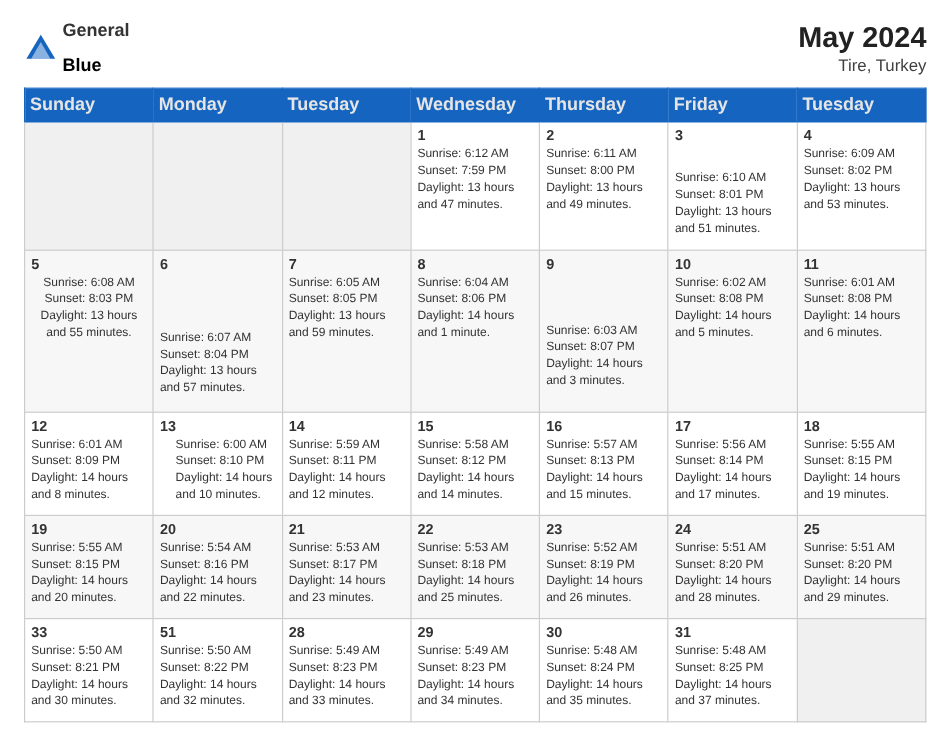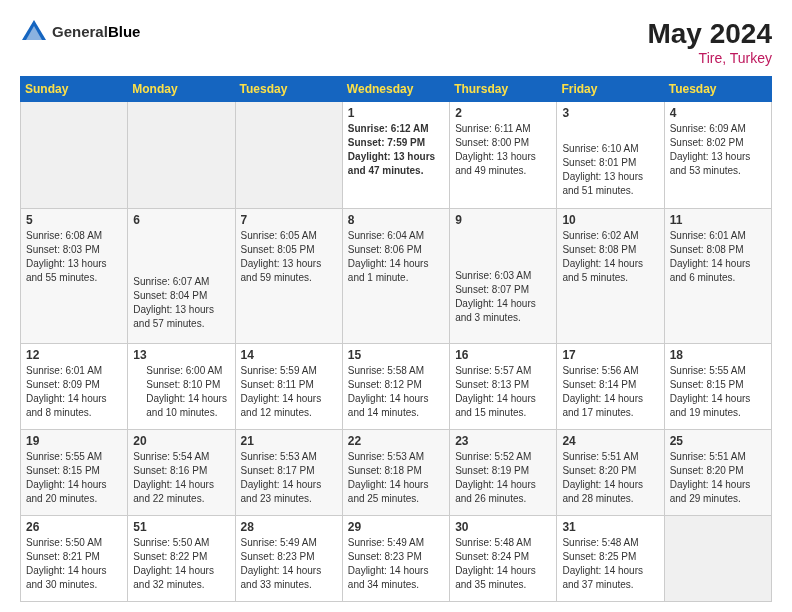--- a/index.html
+++ b/index.html
@@ -22,55 +22,56 @@
       justify-content: space-between;
       align-items: flex-start;
       margin-bottom: 10px;
     }
     .logo {
       display: flex;
       align-items: center;
     }
     .logo-text {
       display: flex;
-      flex-direction: row;
+      flex-direction: column;
       font-weight: bold;
       font-size: 15px;
       line-height: 1.1;
+      gap: 12px;
     }
     .logo-general { color: #333; }
     .logo-blue { color: #000000; }
     .logo-icon {
       width: 28px;
       height: 28px;
       margin-right: 4px;
     }
     .title-block {
       text-align: right;
     }
     .title-month {
-      font-size: 28px;
+      font-size: 24px;
       font-weight: bold;
       color: #222;
     }
     .title-location {
       font-size: 14px;
-      color: #be185d;
+      color: #404040;
     }
     .calendar {
       flex: 1;
       border: 1px solid #ccc;
       border-collapse: collapse;
       width: 100%;
       table-layout: fixed;
     }
     .calendar th {
       background-color: #1565c0;
-      color: #fde047;
-      font-size: 12px;
+      color: #e5e5e5;
+      font-size: 15px;
       font-weight: bold;
       padding: 5px 4px;
       text-align: left;
       border: 1px solid #1565c0;
     }
     .calendar td {
       border: 1px solid #ccc;
       vertical-align: top;
       padding: 4px 5px;
       font-size: 10.5px;
@@ -132,21 +133,21 @@
           <th>Tuesday</th>
         </tr>
     </thead>
     <tbody id="calendar-body">
     <tr>
           <td class="empty-cell"></td>
           <td class="empty-cell"></td>
           <td class="empty-cell"></td>
           <td>
             <span class="day-num">1</span>
-            <div class="cell-info" style="white-space: pre-line; font-weight: bold;">Sunrise: 6:12 AM
+            <div class="cell-info" style="white-space: pre-line;">Sunrise: 6:12 AM
 Sunset: 7:59 PM
 Daylight: 13 hours
 and 47 minutes.</div>
           </td>
           <td>
             <span class="day-num">2</span>
             <div class="cell-info" style="white-space: pre-line;">Sunrise: 6:11 AM
 Sunset: 8:00 PM
 Daylight: 13 hours
 and 49 minutes.</div>
@@ -162,21 +163,21 @@
             <span class="day-num">4</span>
             <div class="cell-info" style="white-space: pre-line;">Sunrise: 6:09 AM
 Sunset: 8:02 PM
 Daylight: 13 hours
 and 53 minutes.</div>
           </td>
         </tr>
         <tr>
           <td>
             <span class="day-num">5</span>
-            <div class="cell-info" style="white-space: pre-line;">Sunrise: 6:08 AM
+            <div class="cell-info" style="white-space: pre-line; text-align: center;">Sunrise: 6:08 AM
 Sunset: 8:03 PM
 Daylight: 13 hours
 and 55 minutes.</div>
           </td>
           <td>
             <span class="day-num">6</span>
             <div class="cell-info" style="white-space: pre-line; margin-top: 48px;">Sunrise: 6:07 AM
 Sunset: 8:04 PM
 Daylight: 13 hours
 and 57 minutes.</div>
@@ -314,21 +315,21 @@
           <td>
             <span class="day-num">25</span>
             <div class="cell-info" style="white-space: pre-line;">Sunrise: 5:51 AM
 Sunset: 8:20 PM
 Daylight: 14 hours
 and 29 minutes.</div>
           </td>
         </tr>
         <tr>
           <td>
-            <span class="day-num">26</span>
+            <span class="day-num">33</span>
             <div class="cell-info" style="white-space: pre-line;">Sunrise: 5:50 AM
 Sunset: 8:21 PM
 Daylight: 14 hours
 and 30 minutes.</div>
           </td>
           <td>
             <span class="day-num">51</span>
             <div class="cell-info" style="white-space: pre-line;">Sunrise: 5:50 AM
 Sunset: 8:22 PM
 Daylight: 14 hours

